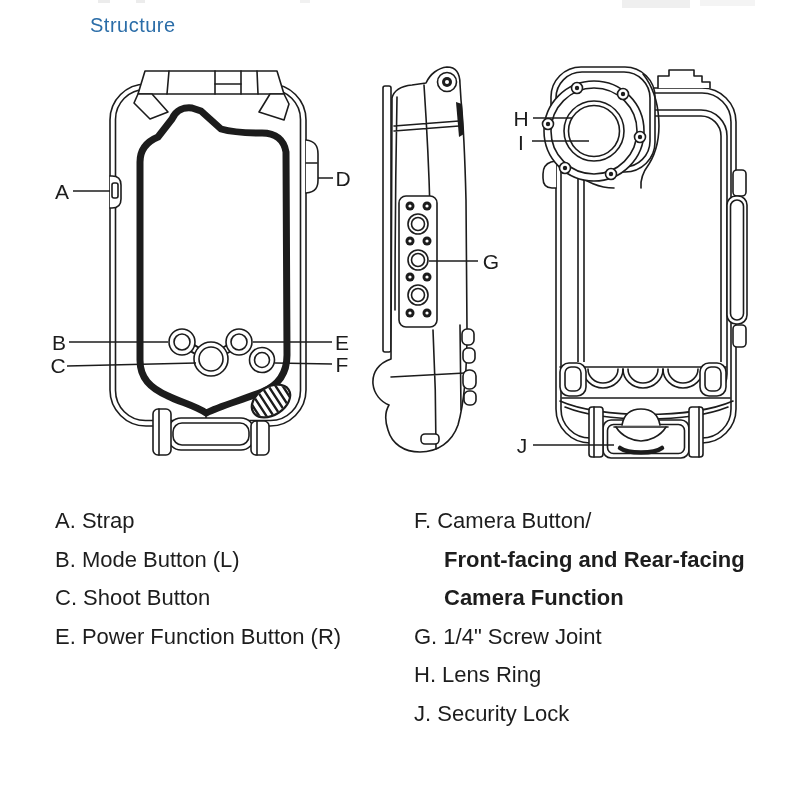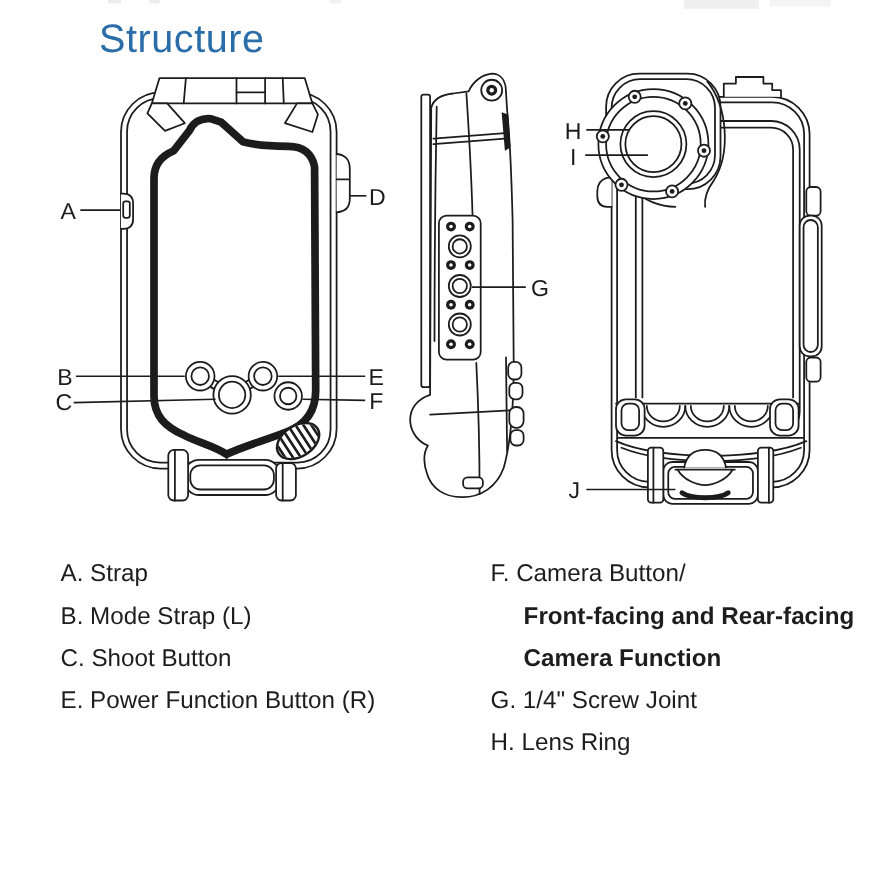--- a/index.html
+++ b/index.html
@@ -2,28 +2,28 @@
 <html><head>
 <meta charset="utf-8">
 <style>
   html,body{margin:0;padding:0;}
   body{
     width:800px;height:800px;background:#ffffff;position:relative;
     font-family:"Liberation Sans", sans-serif;color:#1c1c1c;overflow:hidden;
   }
   .page-title{
     position:absolute;left:90px;top:14px;
-    font-size:36px;font-weight:400;color:#2b6da8;letter-spacing:0.5px;
+    font-size:20px;font-weight:400;color:#2b6da8;letter-spacing:0.5px;
   }
   .artifact{position:absolute;top:0;background:#ececec;}
   #diagram-svg{position:absolute;left:0;top:0;}
   .lbl{font-family:"Liberation Sans",sans-serif;font-size:21px;fill:#1c1c1c;}
   .legend-col{position:absolute;font-size:22px;line-height:38.5px;color:#1d1d1d;}
   .legend-left{left:55px;top:502px;}
-  .legend-right{left:446px;top:502px;}
+  .legend-right{left:414px;top:502px;}
   .leg-row{white-space:pre;}
   .leg-row.indent{padding-left:30px;font-weight:bold;}
 </style>
 </head>
 <body>
 
 <div class="artifact" style="left:98px;width:12px;height:3px;"></div>
 <div class="artifact" style="left:136px;width:9px;height:3px;"></div>
 <div class="artifact" style="left:300px;width:10px;height:3px;background:#f1f1f1;"></div>
 <div class="artifact" style="left:622px;width:68px;height:8px;background:#efefef;"></div>
@@ -275,24 +275,25 @@
     <text class="lbl" x="342" y="372" text-anchor="middle">F</text>
     <text class="lbl" x="491" y="269" text-anchor="middle">G</text>
     <text class="lbl" x="521" y="126" text-anchor="middle">H</text>
     <text class="lbl" x="521" y="150" text-anchor="middle">I</text>
     <text class="lbl" x="522" y="453" text-anchor="middle">J</text>
   </g>
 </svg>
 
 <div class="legend-col legend-left">
   <div class="leg-row">A. Strap</div>
-  <div class="leg-row">B. Mode Strap (L)</div>
+  <div class="leg-row">B. Mode Button (L)</div>
   <div class="leg-row">C. Shoot Button</div>
   <div class="leg-row">E. Power Function Button (R)</div>
 </div>
 
 <div class="legend-col legend-right">
   <div class="leg-row">F. Camera Button/</div>
   <div class="leg-row indent">Front-facing and Rear-facing</div>
   <div class="leg-row indent">Camera Function</div>
   <div class="leg-row">G. 1/4" Screw Joint</div>
   <div class="leg-row">H. Lens Ring</div>
+  <div class="leg-row">J. Security Lock</div>
 </div>
 
 </body></html>

